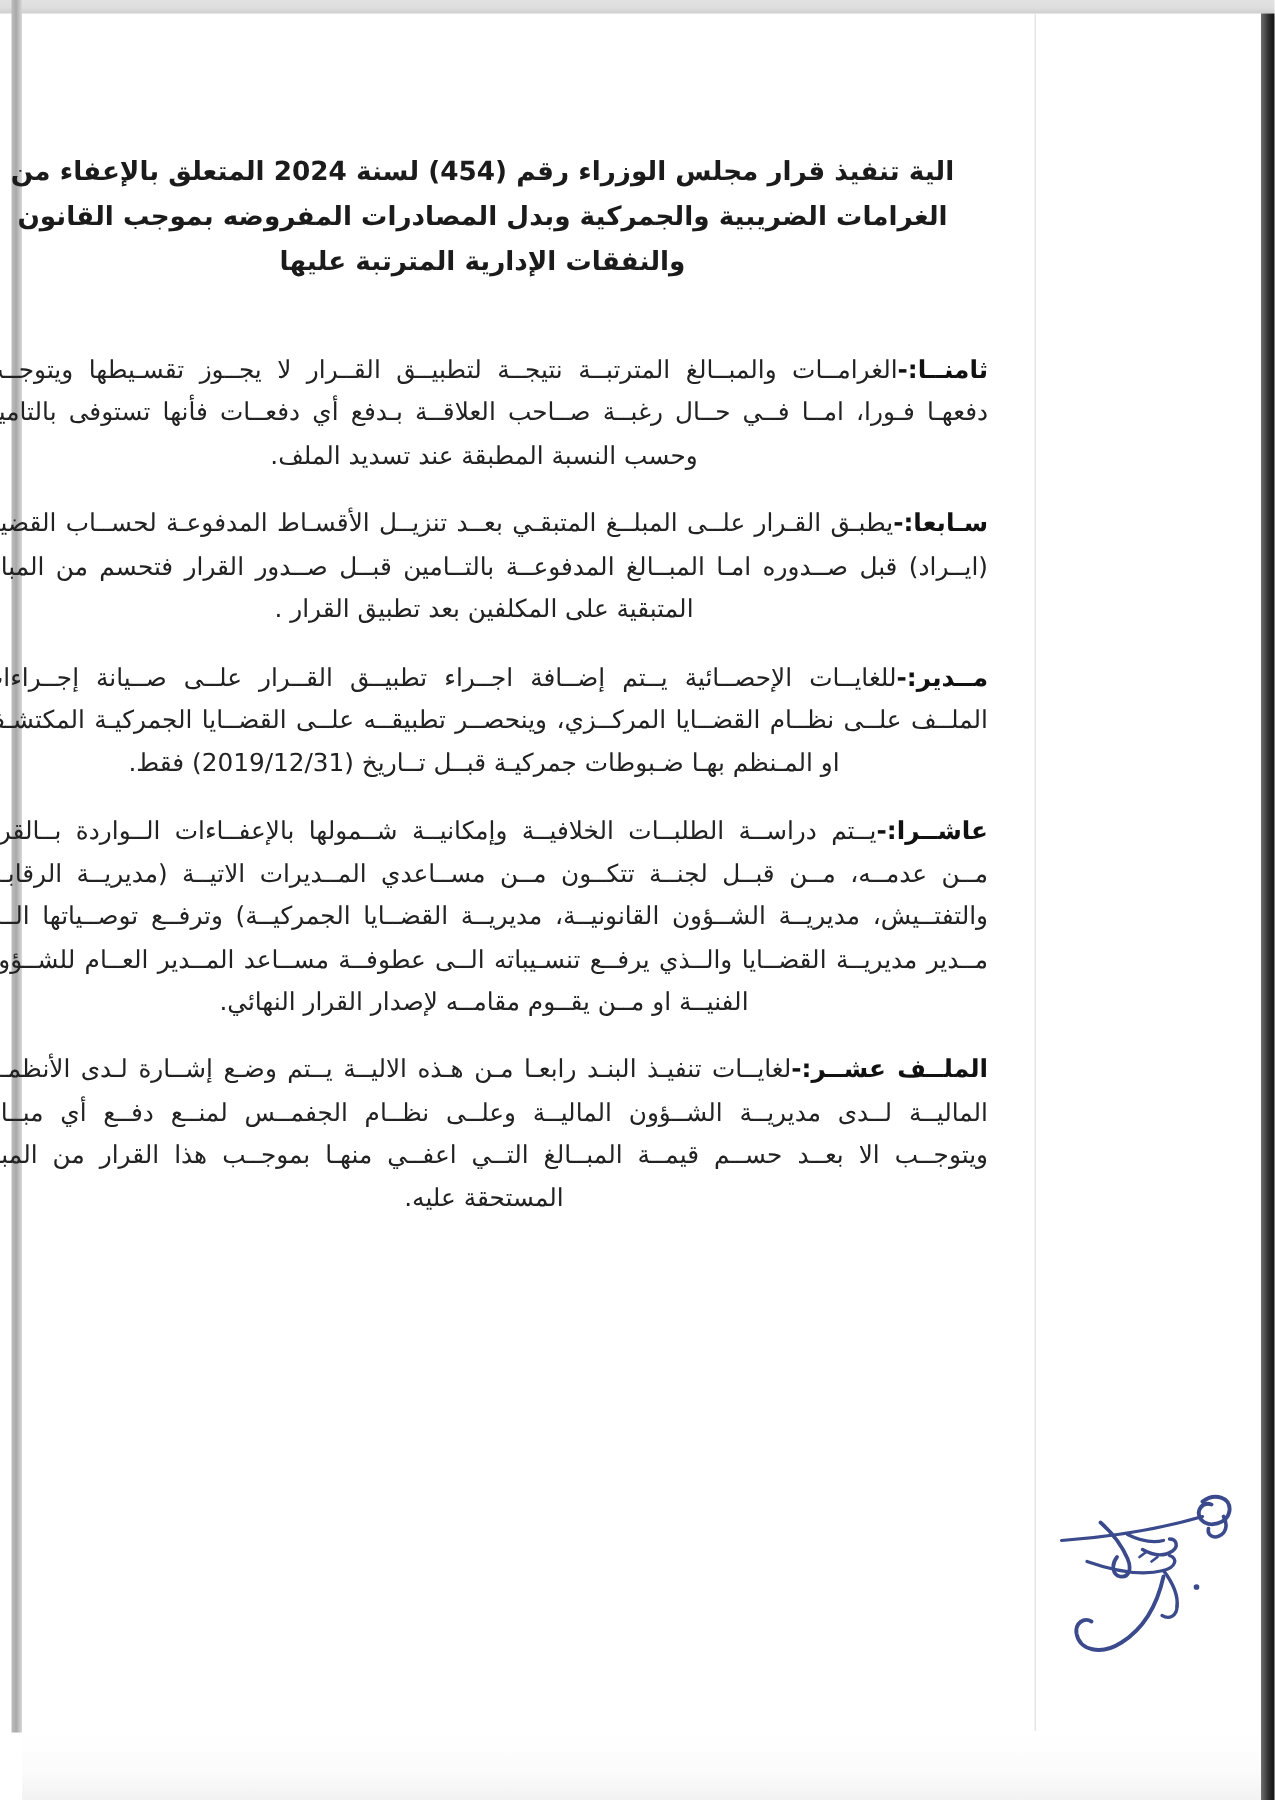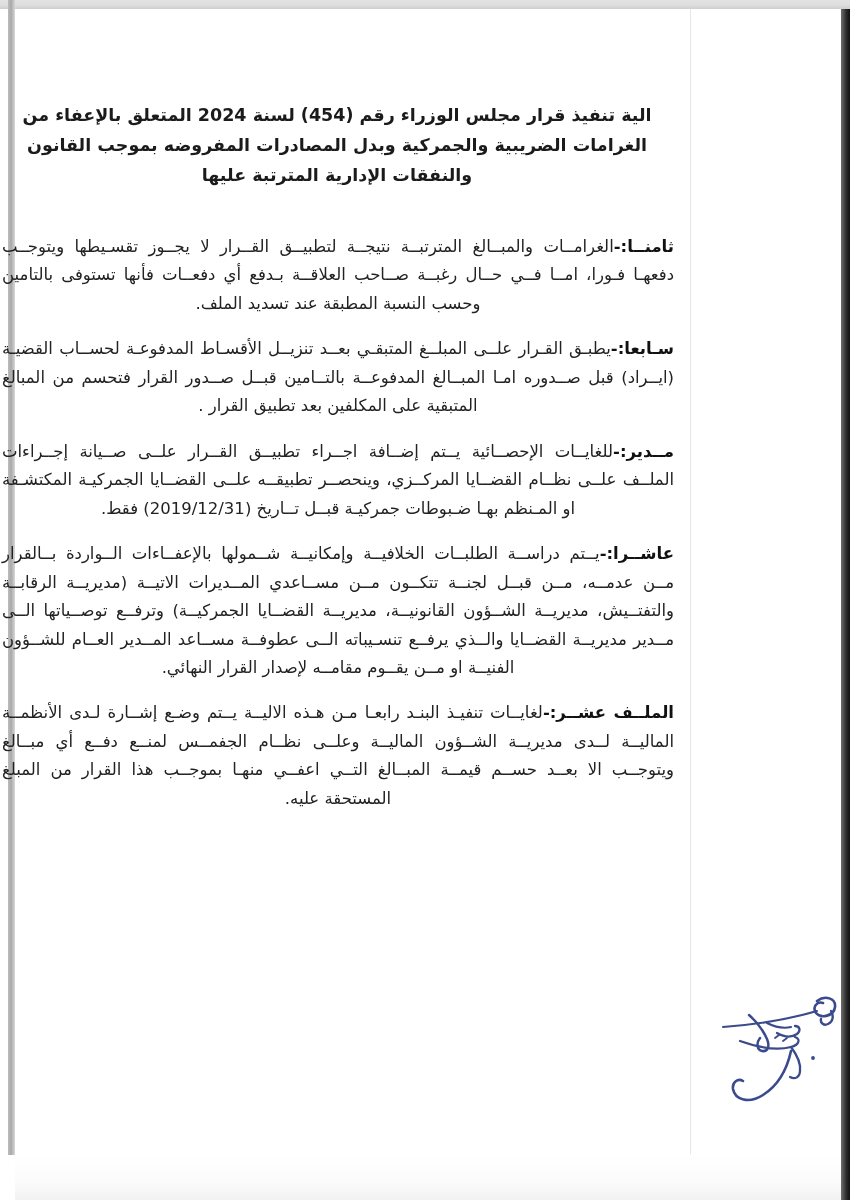--- a/index.html
+++ b/index.html
@@ -60,21 +60,21 @@
     top: 9px;
     left: 15px;
     width: 826px;
     height: 1146px;
     background: #ffffff;
   }
 
   
   .doc-body {
     position: absolute;
-    top: 0; left: 15px;
+    top: 0; left: 0;
     width: 747px;
     height: 1200px;
     direction: rtl;
   }
 
   .doc-title {
     position: absolute;
     top: 100px;
     right: 110px;
     width: 630px;

